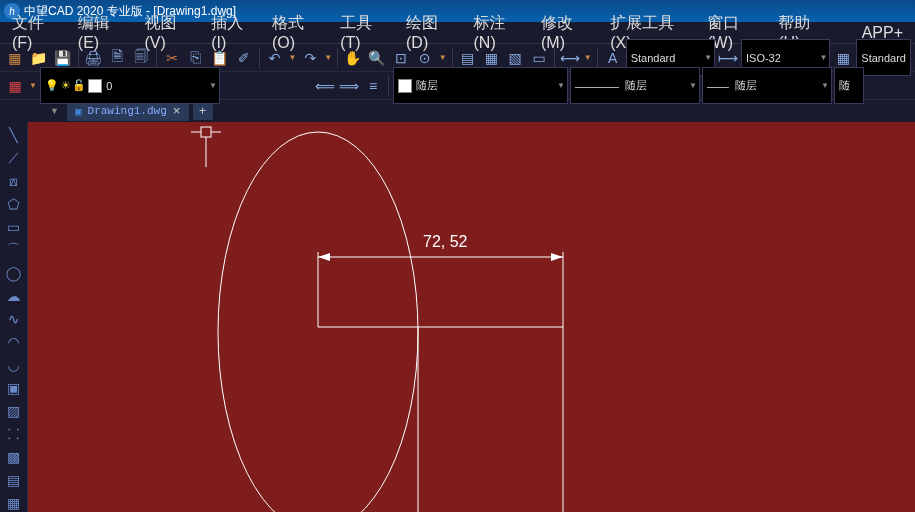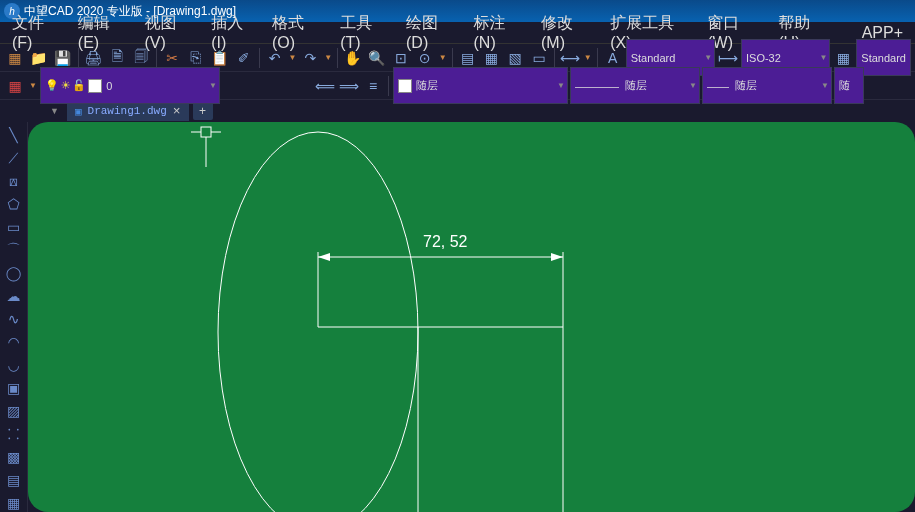--- a/index.html
+++ b/index.html
@@ -67,21 +67,21 @@
   font-size: 14px;
   border-radius: 2px;
 }
 .sep {
   width: 1px; height: 20px;
   background: #3a3a4e;
   margin: 0 2px;
 }
 .combo {
   height: 37px;
-  background: #4c1d95;
+  background: #000000;
   border: 1px solid #3a3a5a;
   color: #ddd;
   display: flex;
   align-items: center;
   padding: 0 4px;
   font-size: 11px;
   position: relative;
 }
 .combo .dd {
   position: absolute;
@@ -122,22 +122,21 @@
   background: #2a3a5a;
   display: flex; align-items: center; justify-content: center;
   color: #ccc;
   border-radius: 2px;
 }
 .tridown { color: #888; font-size: 9px; margin-right: 4px; }
 .workspace {
   position: absolute;
   left: 28px; top: 122px;
   right: 0; bottom: 0;
-  background: #15803d;
-  border-radius: 20px;
+  background: #7f1d1d;
 }
 .sidebar {
   position: absolute;
   left: 0; top: 122px;
   width: 28px; bottom: 0;
   background: #1a1a2e;
   border-right: 1px solid #2a2a3e;
   display: flex;
   flex-direction: column;
   align-items: center;

